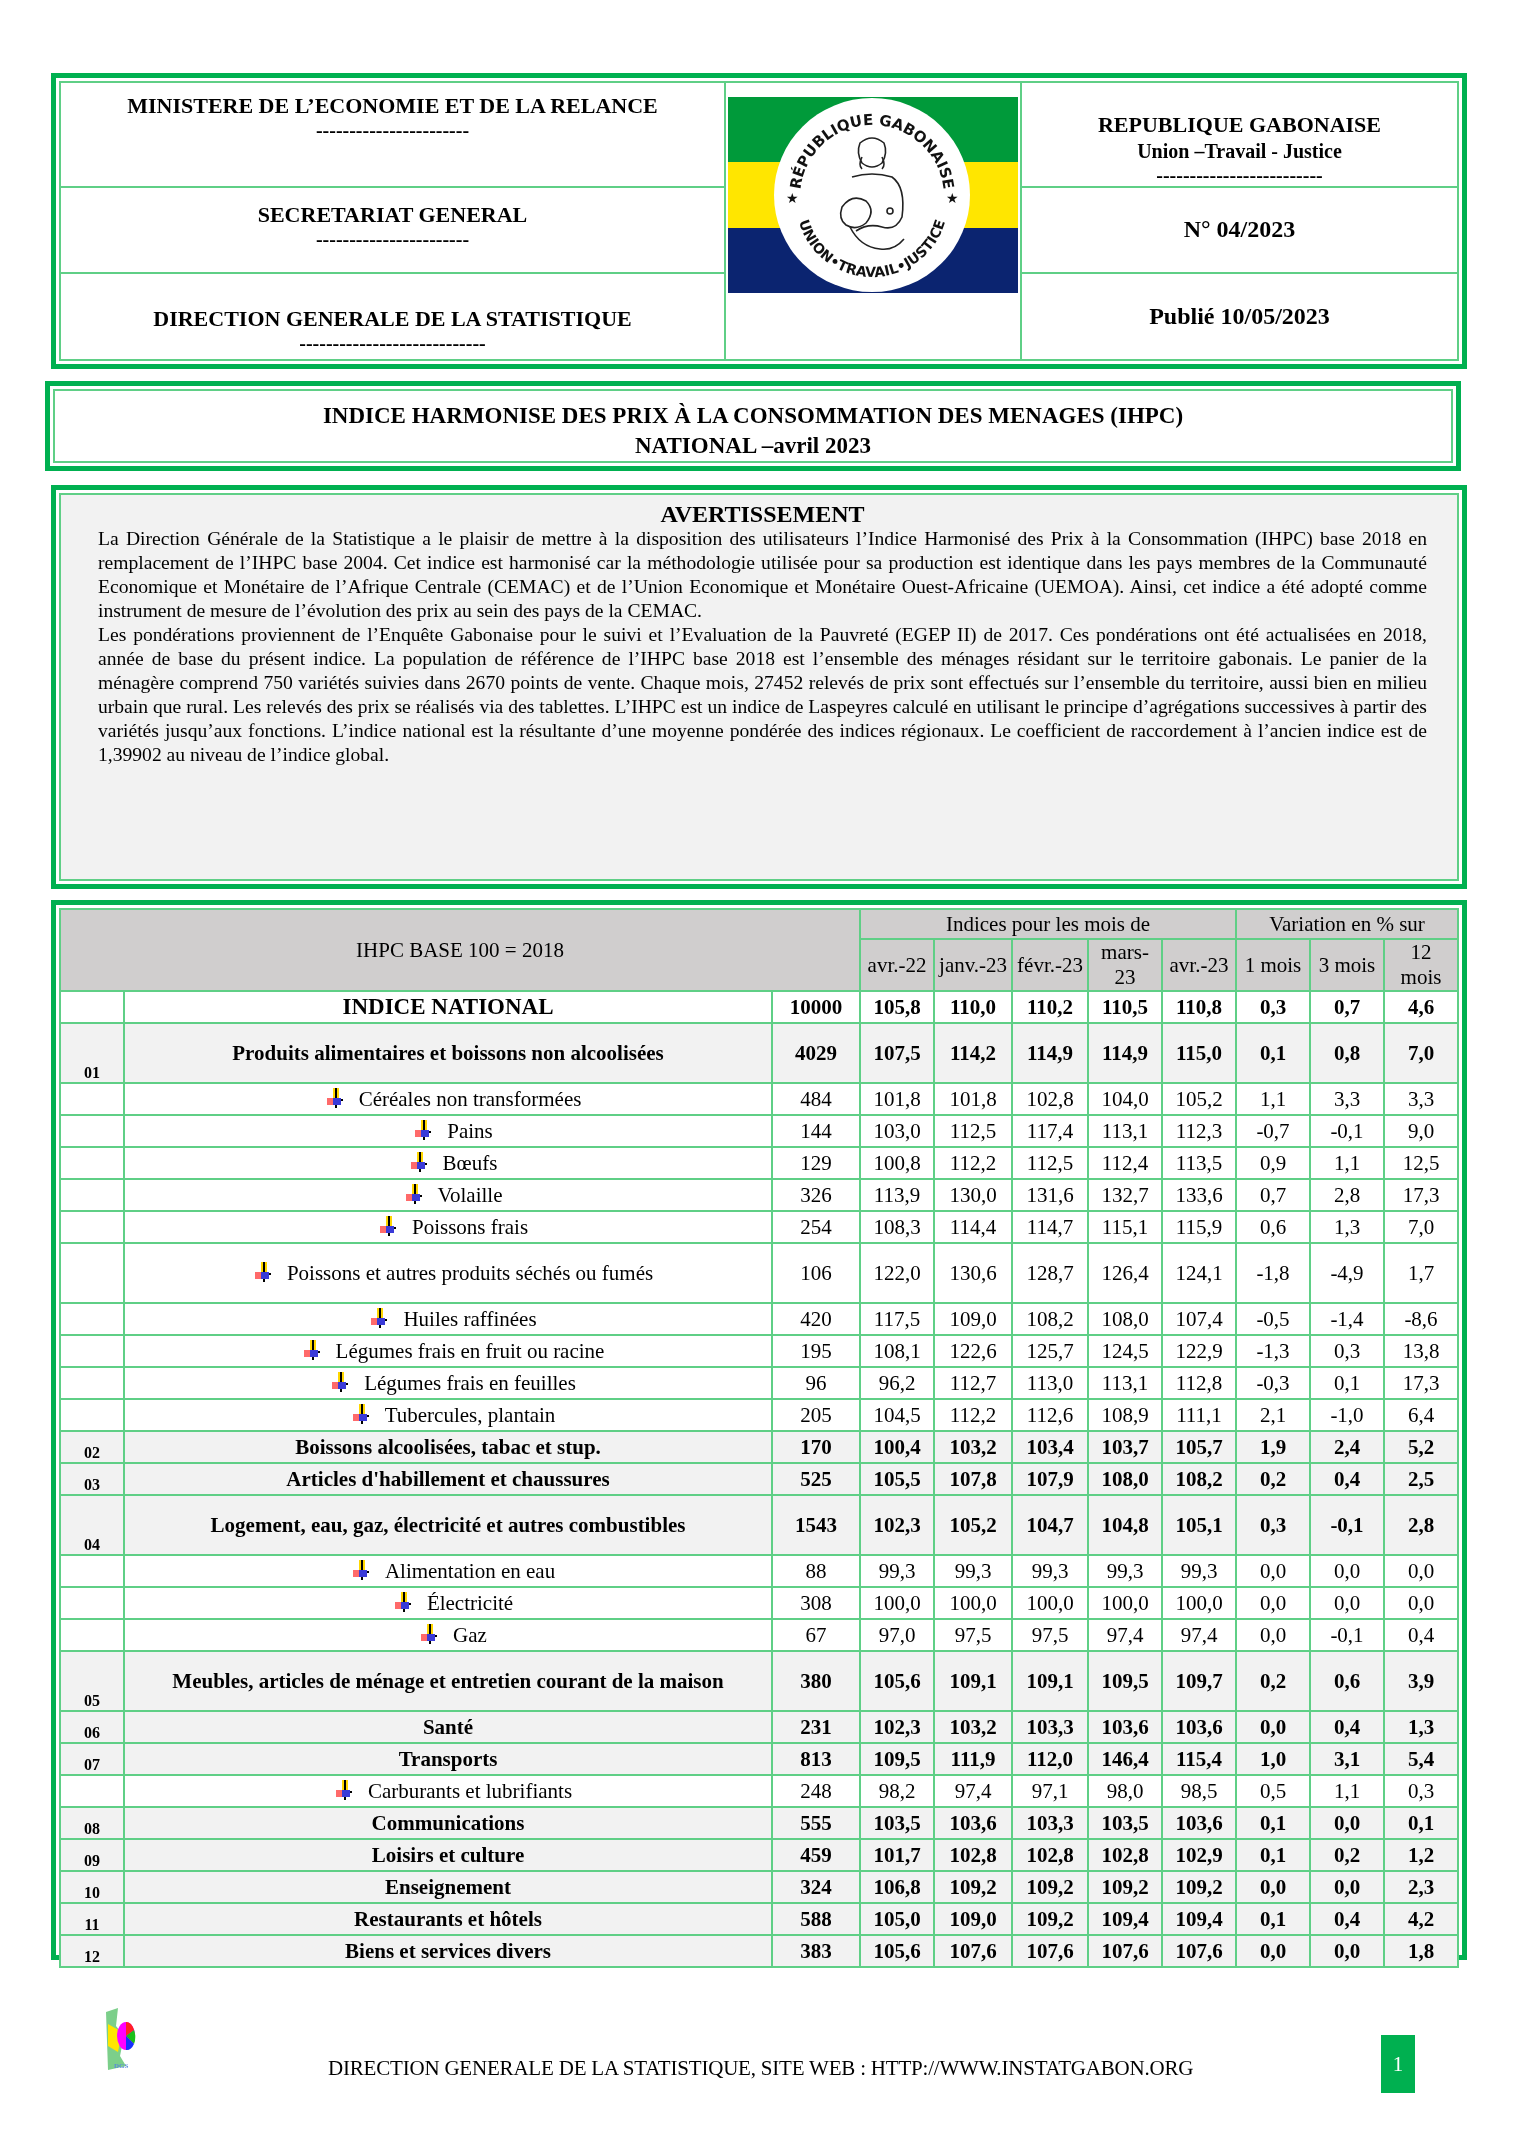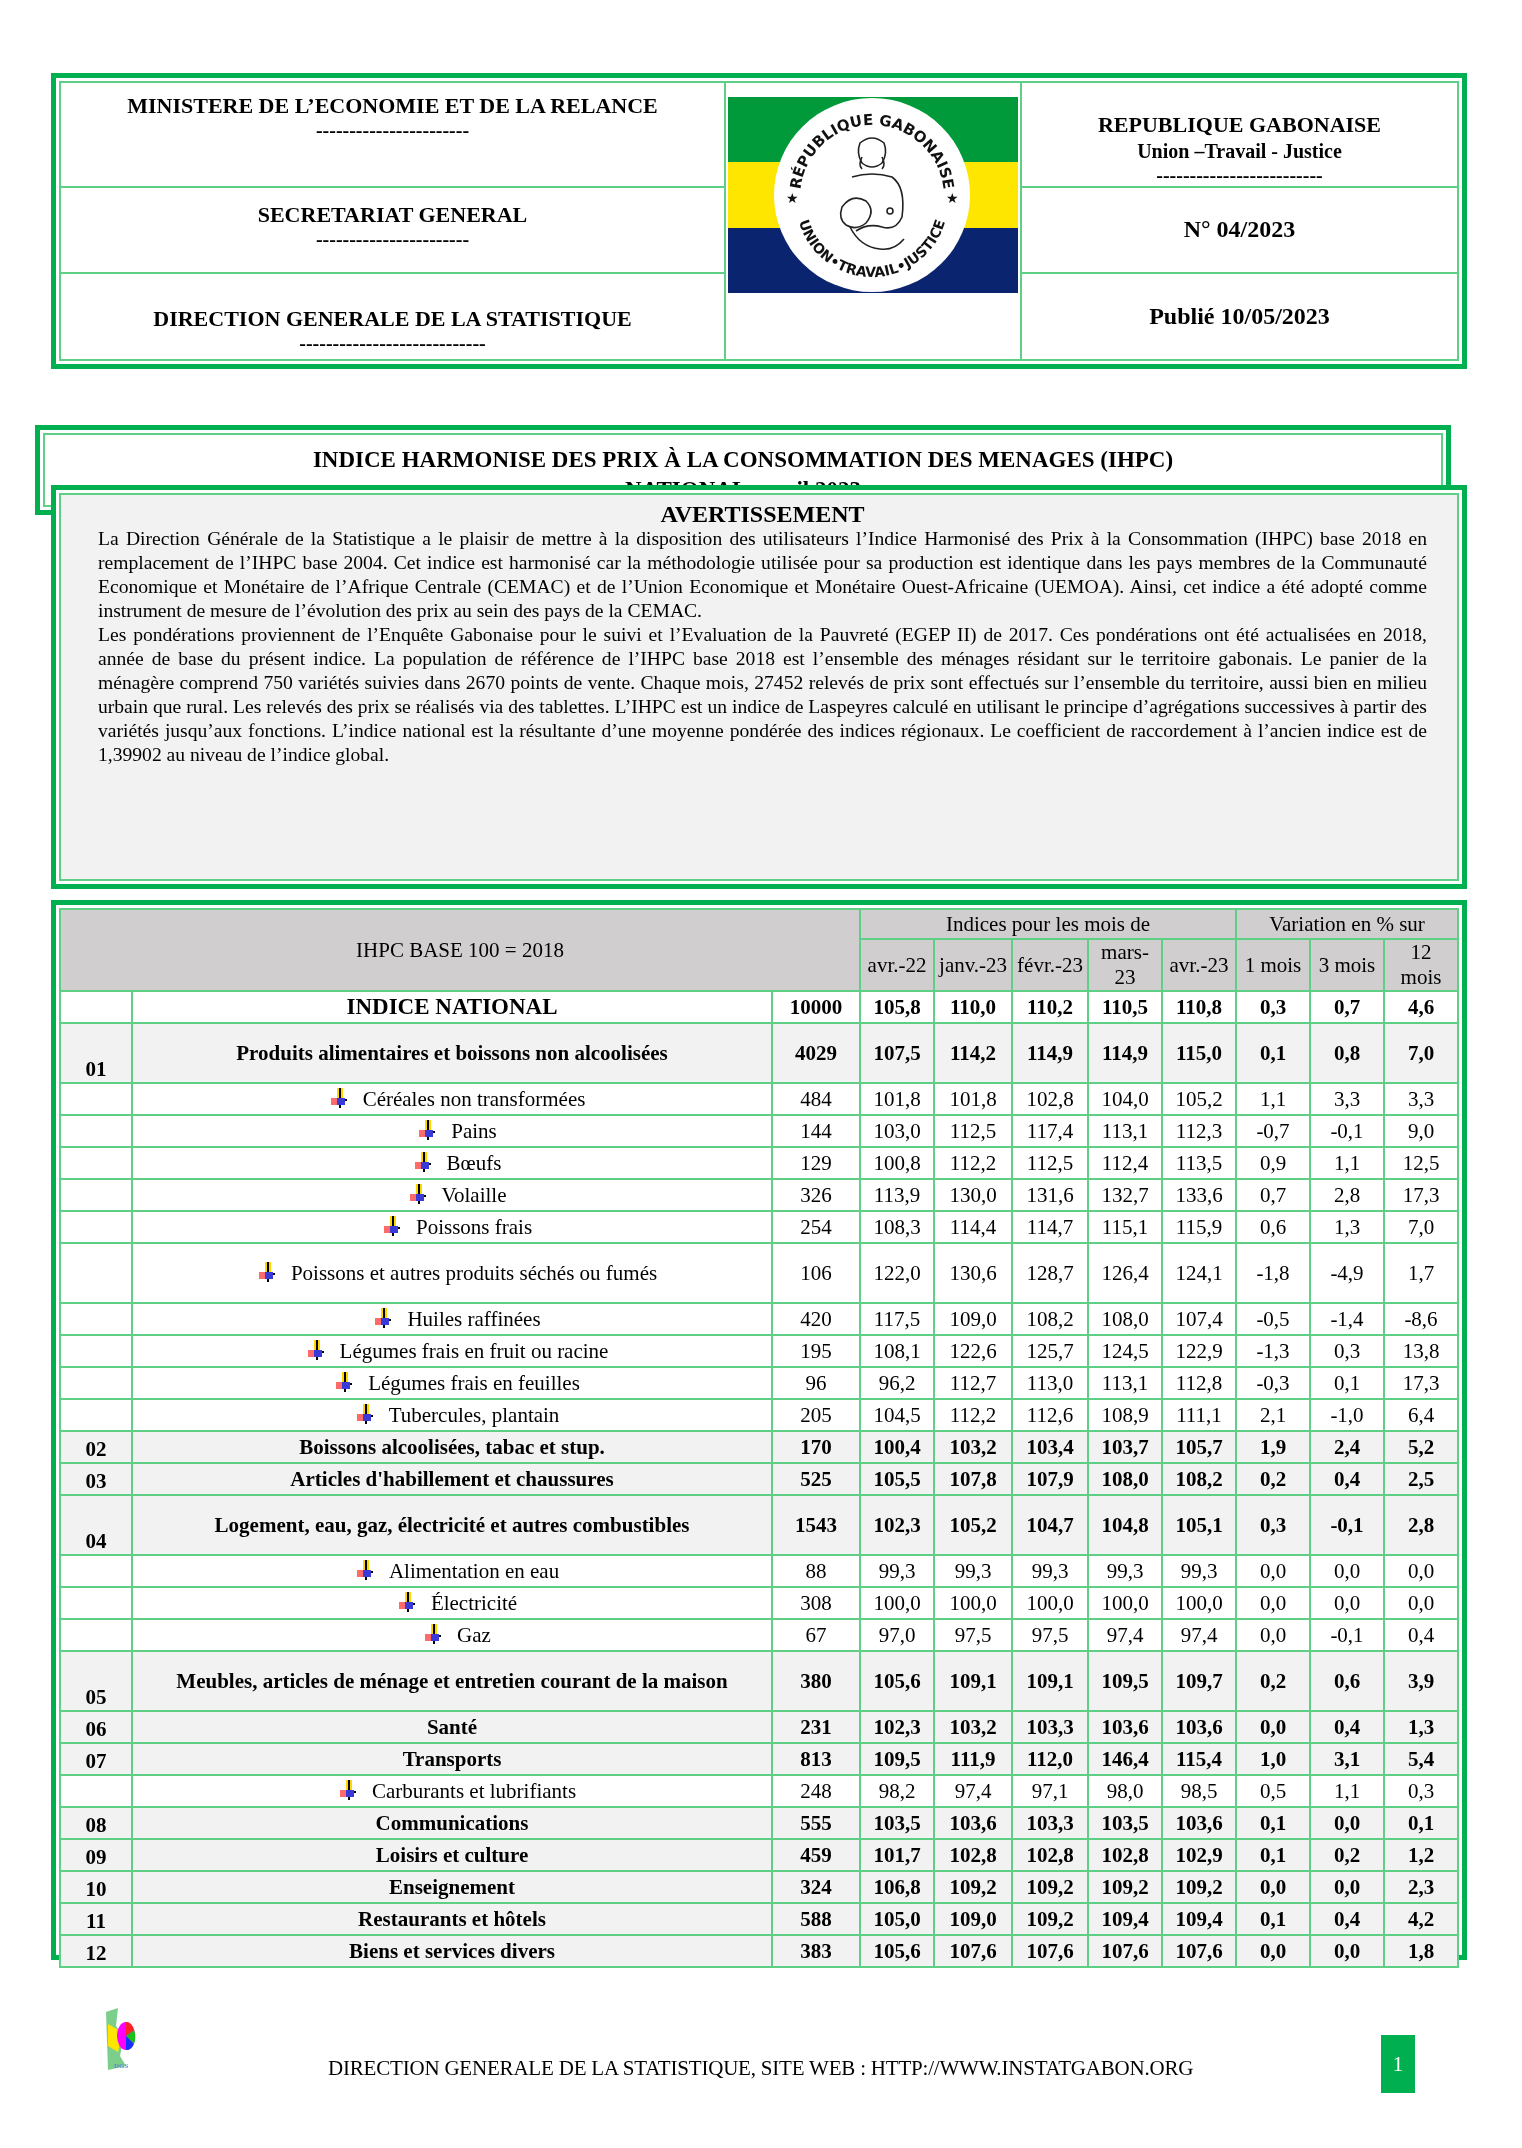--- a/index.html
+++ b/index.html
@@ -49,21 +49,21 @@
     display: flex; flex-direction: column;
   }
   .flag .g { background: #009a3a; flex: 1; }
   .flag .y { background: #ffe600; flex: 1; }
   .flag .b { background: #0b2470; flex: 1; }
   .seal {
     position: absolute; left: 46px; top: 14px; width: 200px; height: 196px;
   }
 
   
-  #title-block { left: 35px; top: 381px; width: 1416px; height: 90px; margin-top: 44px; }
+  #title-block { left: 45px; top: 381px; width: 1416px; height: 90px; }
   #title-block .frame-inner { text-align: center; padding-top: 10px; }
   .doc-title { font-size: 23px; font-weight: bold; line-height: 30px; }
 
   
   #notice { left: 51px; top: 485px; width: 1416px; height: 404px; }
   #notice .frame-inner { background: #f2f2f2; padding: 6px 30px 0 37px; }
   .notice-title { text-align: center; font-size: 24px; font-weight: bold; line-height: 26px; }
   .notice-p { font-size: 19.6px; line-height: 24px; text-align: justify; }
 
   
@@ -78,21 +78,21 @@
     border: 2px solid #5fcf86;
     text-align: center;
     padding: 0 4px;
     height: 32px;
   }
   table.ihpc th { background: #d0cece; font-weight: normal; font-size: 21px; height: 30px; }
   table.ihpc tr.group td { background: #f2f2f2; font-weight: bold; }
   table.ihpc tr.sub td { background: #fff; font-weight: normal; }
   table.ihpc tr.national td { background: #fff; font-weight: bold; }
   table.ihpc tr.tall td { height: 60px; }
-  td.code { width: 72px; font-size: 21px; font-weight: bold; text-align: center; vertical-align: bottom; padding-bottom: 2px; }
+  td.code { width: 64px; font-size: 16px; font-weight: bold; text-align: center; vertical-align: bottom; padding-bottom: 2px; }
   td.label { text-align: left; padding-left: 8px; line-height: 24px; }
   tr.sub td.label { padding-left: 16px; }
   tr.national td.label { text-align: center; font-size: 23px; }
   td.weight { width: 88px; }
   td.num { width: 74px; }
   .bullet-icon {
     display: inline-block; width: 18px; height: 20px; position: relative;
     vertical-align: -2px; margin-right: 14px;
   }
   .bullet-icon::before {

